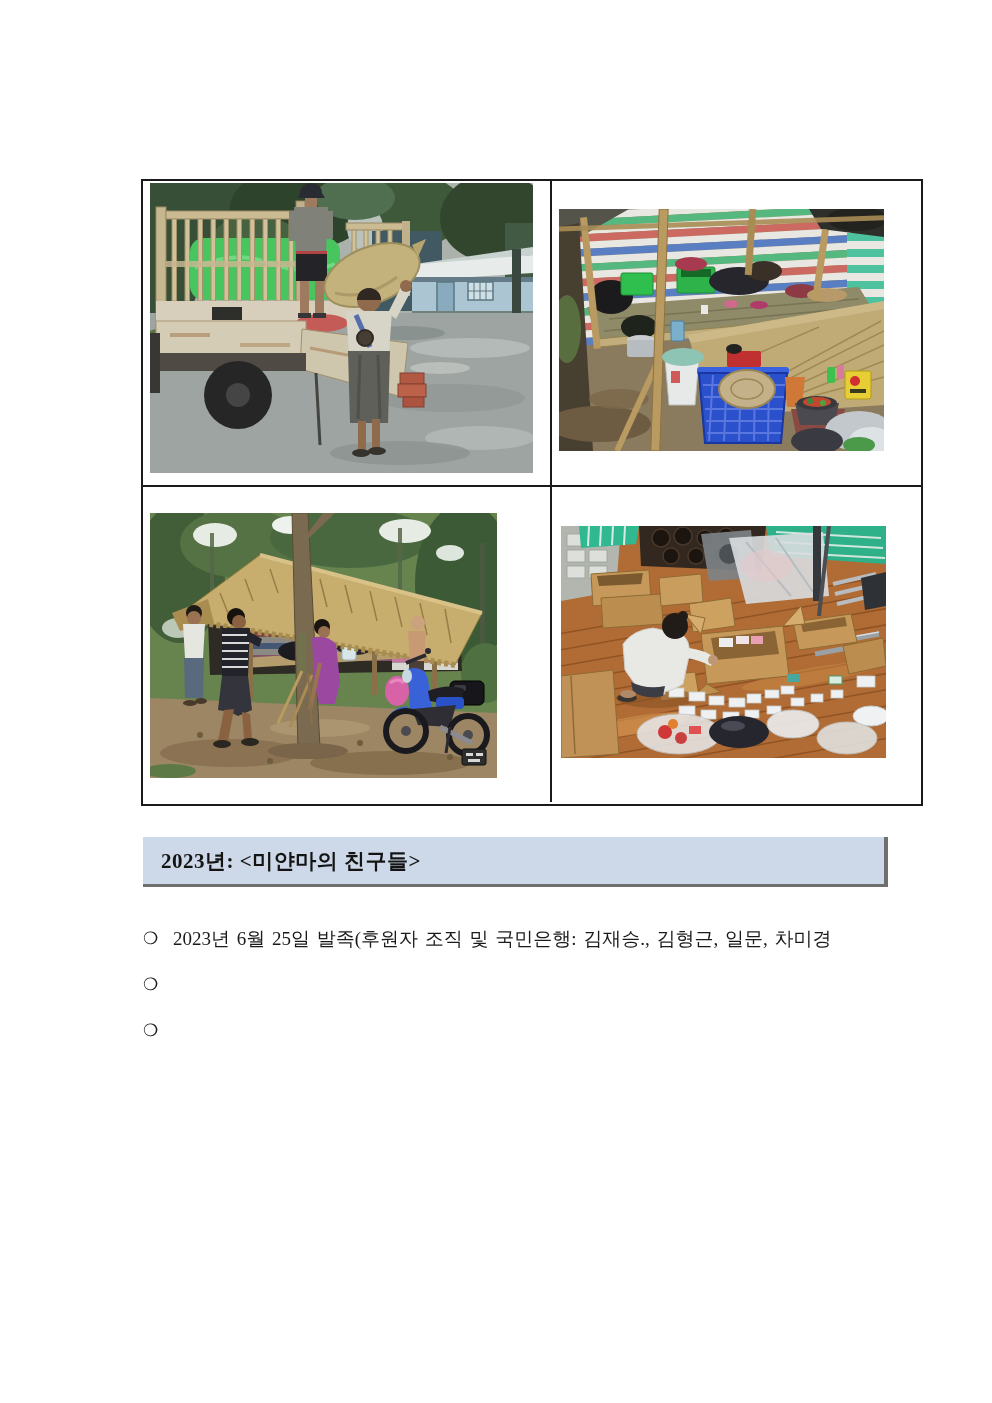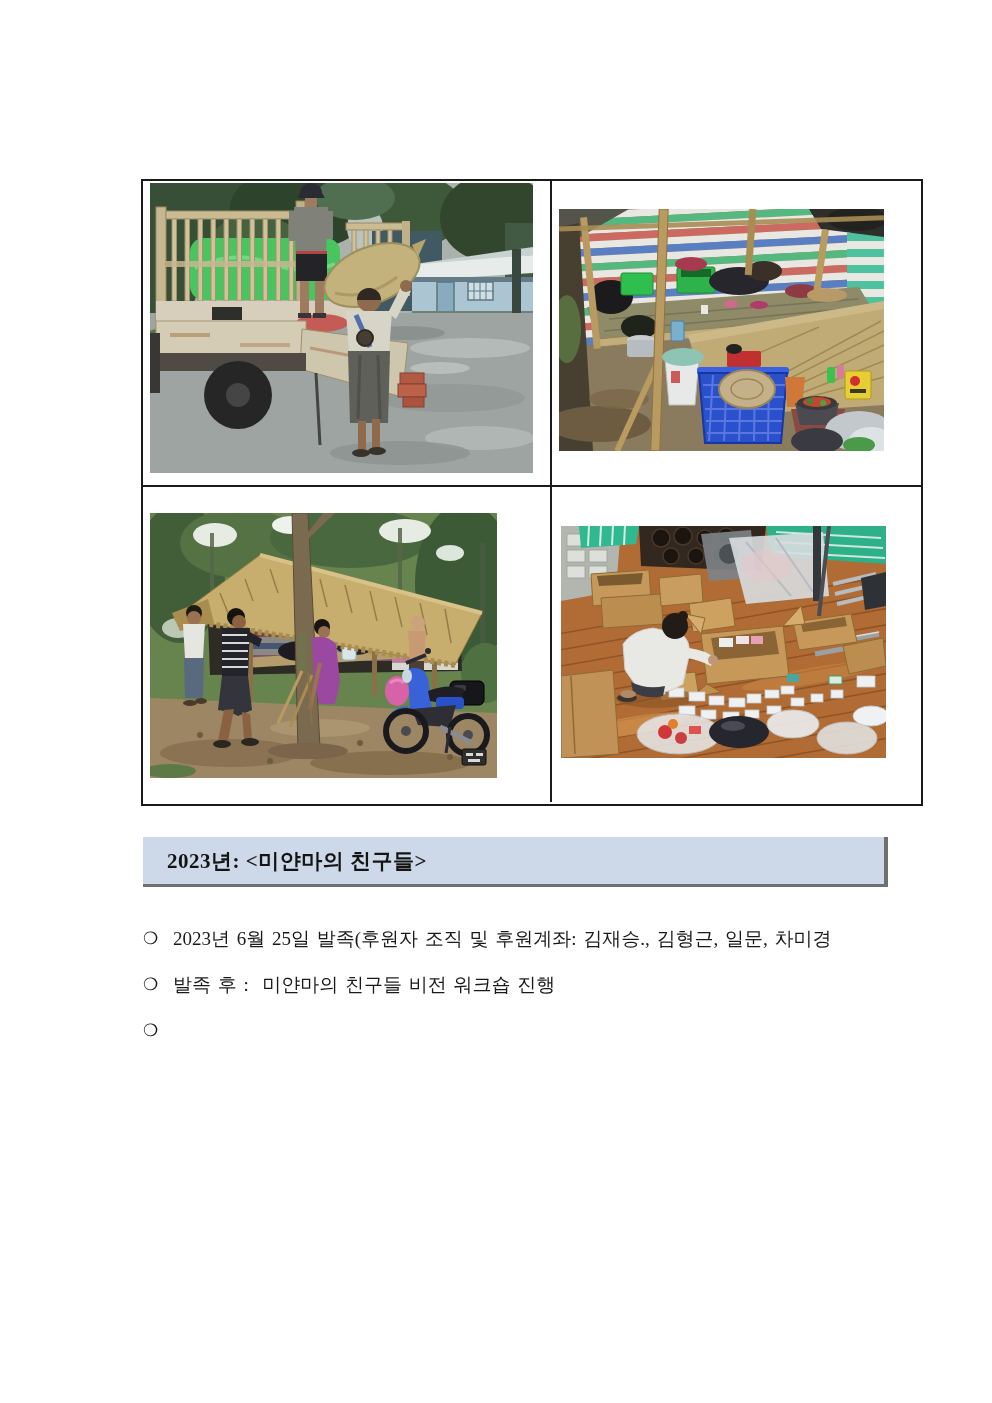--- a/index.html
+++ b/index.html
@@ -30,21 +30,21 @@
   .photo svg{display:block;width:100%;height:100%;}
   
   .section-header{
     position:absolute;left:143px;top:837px;
     width:745px;height:50px;
     box-sizing:border-box;
     background:#cdd9e8;
     border-right:4px solid #6f6f6f;
     border-bottom:3px solid #6f6f6f;
     display:flex;align-items:center;
-    padding-left:24px;
+    padding-left:18px;
   }
   .section-header .label{
     font-size:21px;font-weight:bold;letter-spacing:0.5px;
     color:#141414;white-space:nowrap;
   }
   
   .bullet-list{
     position:absolute;left:143px;top:927px;width:810px;
   }
   .bullet-line{
@@ -575,24 +575,23 @@
     </div>
   </div>
 
   <div class="section-header">
     <span class="label">2023년: &lt;미얀마의 친구들&gt;</span>
   </div>
 
   <div class="bullet-list">
     <div class="bullet-line">
       <span class="bullet-marker">❍</span>
-      <span class="bullet-text">2023년 6월 25일 발족(후원자 조직 및 후원계좌: 김재승., 김형근, 일문, 차미경</span>
+      <span class="bullet-text">2023년 6월 25일 발족(후원자 조직 및 국민은행: 김재승., 김형근, 일문, 차미경</span>
     </div>
     <div class="bullet-line">
       <span class="bullet-marker">❍</span>
-      <span class="bullet-text">발족 후 :  미얀마의 친구들 비전 워크숍 진행</span>
     </div>
     <div class="bullet-line">
       <span class="bullet-marker">❍</span>
     </div>
   </div>
 
 </div>
 
 </body></html>

